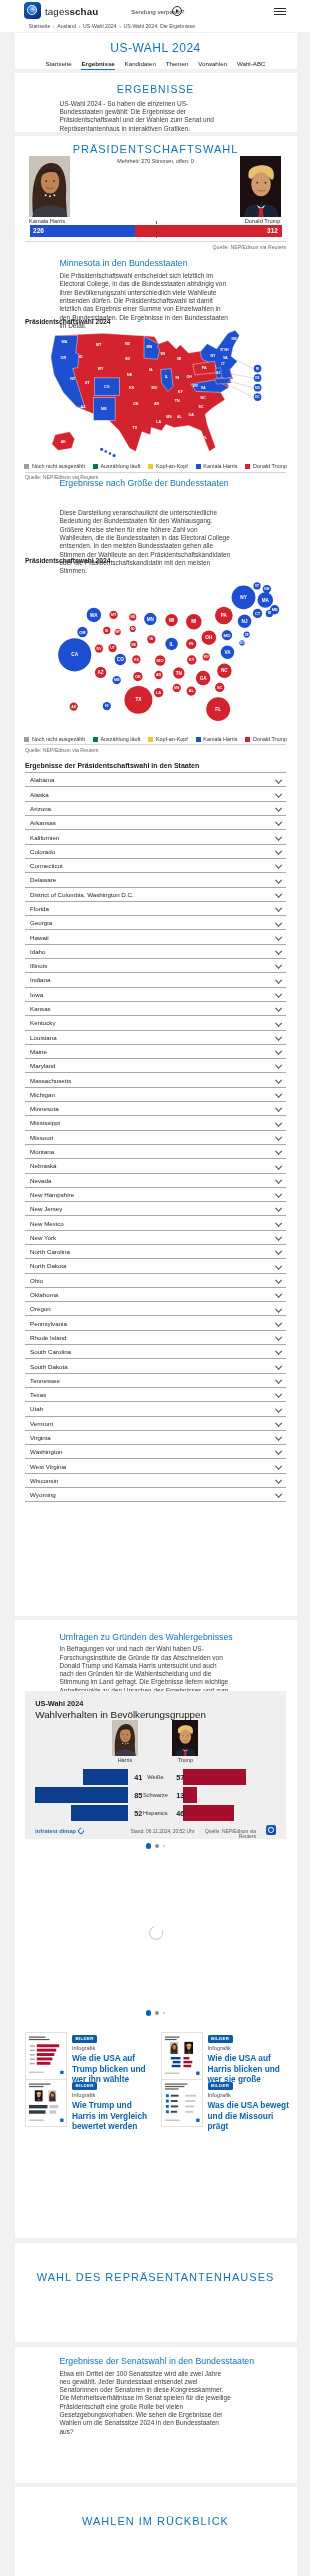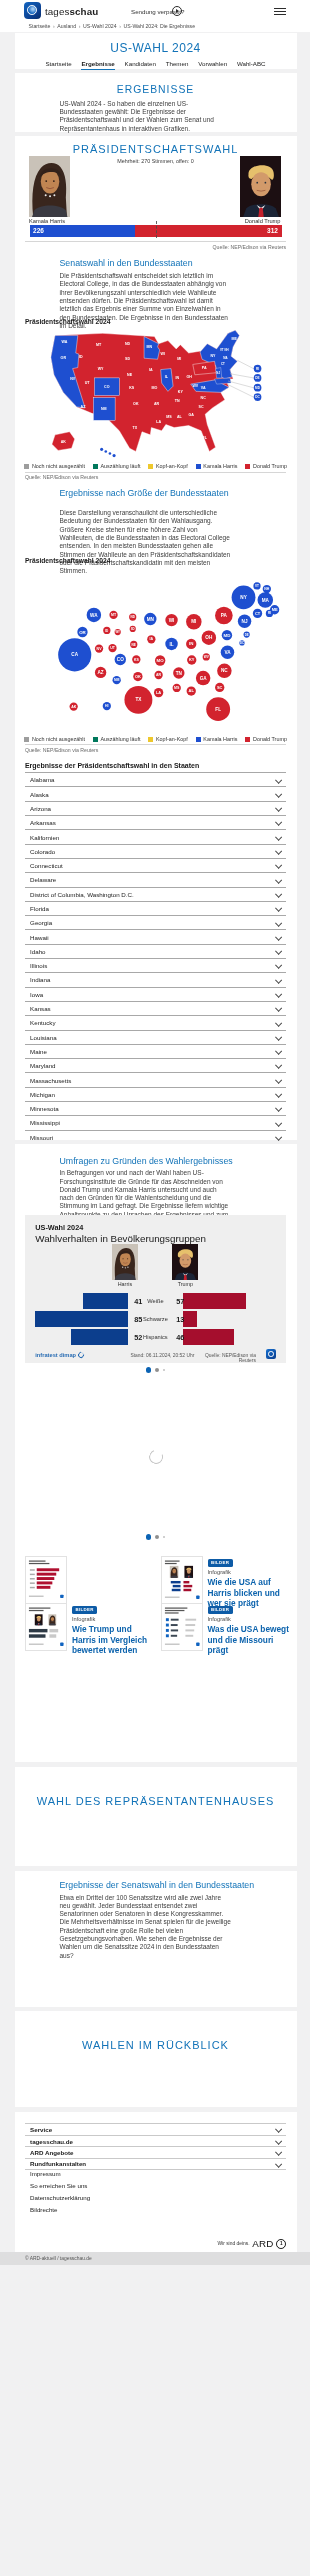--- a/index.html
+++ b/index.html
@@ -28,21 +28,21 @@
   .hero-tabs{display:flex;justify-content:center;gap:9.8px;margin-top:5.7px;font-size:6.2px;color:#222;}
   .hero-tabs .tab{cursor:pointer;padding-bottom:1.6px;}
   .hero-tabs .tab.active{font-weight:bold;border-bottom:1.6px solid #1273b8;}
 
   
   .card-b{height:59px;}
   .big-title{padding-top:11px;text-align:center;font-size:10.4px;color:#1273b8;letter-spacing:1px;}
   .intro-text{margin:4.7px 0 0 45px;width:172px;font-size:6.5px;line-height:8.3px;color:#3c3c3c;}
 
   
-  .card-c{height:1004px;}
+  .card-c{height:1480px;}
   .abs{position:absolute;}
   .pres-title{top:7.3px;left:0;right:0;text-align:center;font-size:11px;color:#1273b8;letter-spacing:1px;}
   .majority{top:22px;left:0;right:0;text-align:center;font-size:5.4px;color:#3c3c3c;}
   .photo{position:absolute;width:41px;height:61px;}
   .photo-sm{position:absolute;width:26px;height:36px;}
   .cand-name{top:82px;font-size:5.7px;color:#2c2c2c;}
   .evbar{top:89px;left:15px;width:252px;height:11.4px;display:flex;}
   .evbar .seg{height:11.4px;position:relative;}
   .evbar .val{position:absolute;top:2.1px;font-size:6.5px;font-weight:bold;color:#fff;}
   .evtick{position:absolute;top:-4.1px;bottom:-1px;border-left:1px dashed #4a4a4a;opacity:.85;}
@@ -194,21 +194,21 @@
       </div>
       <div class="seg" id="evred" style="background:#d2232e;flex:1">
         <span class="val" style="right:3.6px">312</span>
       </div>
       <div class="evtick" id="evtick" style="left: 50.19%;"></div>
     </div>
 
     <div class="abs divider" style="top:105px"></div>
     <div class="abs src" style="top:108px;right:10.4px">Quelle: NEP/Edison via Reuters</div>
 
-    <div class="abs subhead" style="top:122px">Senatswahl in den Bundesstaaten</div>
+    <div class="abs subhead" style="top:122px">Minnesota in den Bundesstaaten</div>
     <div class="abs para" style="top:136px">Die Präsidentschaftswahl entscheidet sich letztlich im Electoral College, in das die Bundesstaaten abhängig von ihrer Bevölkerungszahl unterschiedlich viele Wahlleute entsenden dürfen. Die Präsidentschaftswahl ist damit letztlich das Ergebnis einer Summe von Einzelwahlen in den Bundesstaaten. Die Ergebnisse in den Bundesstaaten im Detail.</div>
     <div class="abs chart-label" style="top:182px">Präsidentschaftswahl 2024</div>
 
     <svg class="abs" id="geoSvg" style="top:193px;left:10.4px" width="261" height="133" viewBox="0 0 504 256">
       <path fill="#d2232e" stroke="#fff" stroke-width="0.8" d="M58,12 L150,8 L250,14 L258,28 L276,22 L292,38 L300,30 L316,46 L340,42 L352,28 L370,38 L392,8 L406,2 L414,12 L402,34 L398,52 L410,62 L396,78 L402,96 L388,96 L394,112 L378,122 L386,136 L362,152 L348,164 L352,184 L368,228 L356,236 L340,196 L316,186 L288,190 L272,184 L264,196 L244,190 L242,204 L226,198 L214,236 L202,230 L182,196 L158,172 L128,162 L100,150 L74,122 L56,88 L50,54 Z"></path>
       <path fill="#1e4fd0" stroke="#fff" stroke-width="0.8" d="M58,12 L102,12 L98,46 L104,48 L102,74 L92,76 L116,152 L100,150 L74,122 L56,88 L50,54 Z"></path>
       <path fill="#1e4fd0" stroke="#fff" stroke-width="0.8" d="M230,14 L258,28 L256,34 L260,40 L256,58 L230,56 Z"></path>
       <path fill="#1e4fd0" stroke="#fff" stroke-width="0.8" d="M262,78 L282,76 L286,110 L276,120 L264,104 Z"></path>
       <rect fill="#1e4fd0" stroke="#fff" stroke-width="0.8" x="134" y="94" width="48" height="34"></rect>
       <rect fill="#1e4fd0" stroke="#fff" stroke-width="0.8" x="132" y="132" width="42" height="44"></rect>
@@ -315,21 +315,21 @@
           <span>Kamala Harris</span>
         </div>
         <div class="it">
           <span class="sw" style="background: rgb(210, 35, 46);"></span>
           <span>Donald Trump</span>
         </div>
       </div>
     <div class="abs divider" style="top:336px"></div>
     <div class="abs src" style="top:338px;left:10.4px">Quelle: NEP/Edison via Reuters</div>
 
-    <div class="abs subhead" style="top:352px">Ergebnisse nach Größe der Bundesstaaten</div>
+    <div class="abs subhead" style="top:342px">Ergebnisse nach Größe der Bundesstaaten</div>
     <div class="abs para" style="top:373px">Diese Darstellung veranschaulicht die unterschiedliche Bedeutung der Bundesstaaten für den Wahlausgang. Größere Kreise stehen für eine höhere Zahl von Wahlleuten, die die Bundesstaaten in das Electoral College entsenden. In den meisten Bundesstaaten gehen alle Stimmen der Wahlleute an den Präsidentschaftskandidaten oder die Präsidentschaftskandidatin mit den meisten Stimmen.</div>
     <div class="abs chart-label" style="top:421px">Präsidentschaftswahl 2024</div>
 
     <svg class="abs" id="bubbleSvg" style="top:429px;left:10.4px" width="261" height="162" viewBox="0 0 504 312">
         <g>
           <circle cx="482" cy="86" r="9" fill="#1e4fd0"></circle>
           <text x="482" y="88.6775" fill="#fff" font-size="7.6499999999999995" font-weight="bold" text-anchor="middle">ME</text>
         </g>
         <g>
           <circle cx="448" cy="40" r="7" fill="#1e4fd0"></circle>
@@ -835,20 +835,25 @@
           <rect x="22" y="31" width="40" height="6" fill="#b01030"></rect>
         <rect x="8" y="42" width="10" height="3" fill="#aaa"></rect>
           <rect x="22" y="40" width="36" height="6" fill="#b01030"></rect>
         <rect x="8" y="51" width="10" height="3" fill="#aaa"></rect>
           <rect x="22" y="49" width="32" height="6" fill="#b01030"></rect>
         <rect x="8" y="60" width="10" height="3" fill="#aaa"></rect>
           <rect x="22" y="58" width="28" height="6" fill="#b01030"></rect>
         <rect x="6" y="78" width="30" height="2.5" fill="#bbb"></rect>
           <rect x="70" y="76" width="7" height="7" rx="1.5" fill="#1063c0"></rect>
       </svg>
+      <div class="tbody">
+        <span class="badge">BILDER</span>
+        <div class="tkick">Infografik</div>
+        <div class="ttitle">Wie die USA auf Trump blicken und wer ihn wählte</div>
+      </div>
     </div>
     <div class="teaser" style="left:146px;top:412px">
       <svg class="thumb" viewBox="0 0 82 92">
         <rect x="6" y="6" width="30" height="2.5" fill="#555"></rect>
           <rect x="6" y="11" width="24" height="2.5" fill="#555"></rect>
         <g transform="translate(16,17) scale(0.22)">
             <use href="#p-harris"></use>
           </g>
         <g transform="translate(46,17) scale(0.22)">
             <use href="#p-trump"></use>
@@ -858,21 +863,21 @@
         <rect x="22" y="56" width="16" height="5" fill="#0c3e8d"></rect>
           <rect x="44" y="56" width="18" height="5" fill="#a50e2d"></rect>
         <rect x="20" y="64" width="18" height="5" fill="#0c3e8d"></rect>
           <rect x="44" y="64" width="16" height="5" fill="#a50e2d"></rect>
         <rect x="6" y="80" width="30" height="2.5" fill="#bbb"></rect>
           <rect x="70" y="78" width="7" height="7" rx="1.5" fill="#1063c0"></rect>
       </svg>
       <div class="tbody">
         <span class="badge">BILDER</span>
         <div class="tkick">Infografik</div>
-        <div class="ttitle">Wie die USA auf Harris blicken und wer sie prägt</div>
+        <div class="ttitle">Wie die USA auf Harris blicken und wer sie große</div>
       </div>
     </div>
     <div class="teaser" style="left:10.4px;top:459px">
       <svg class="thumb" viewBox="0 0 82 92">
         <rect x="6" y="6" width="44" height="2.5" fill="#555"></rect>
           <rect x="6" y="11" width="30" height="2.5" fill="#555"></rect>
         <g transform="translate(18,20) scale(0.2)">
             <use href="#p-trump"></use>
           </g>
         <g transform="translate(46,20) scale(0.2)">

